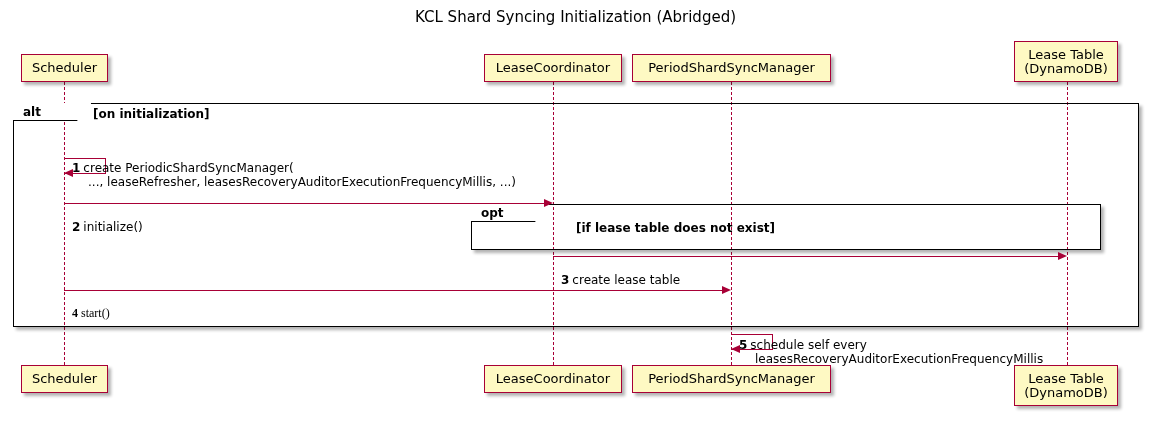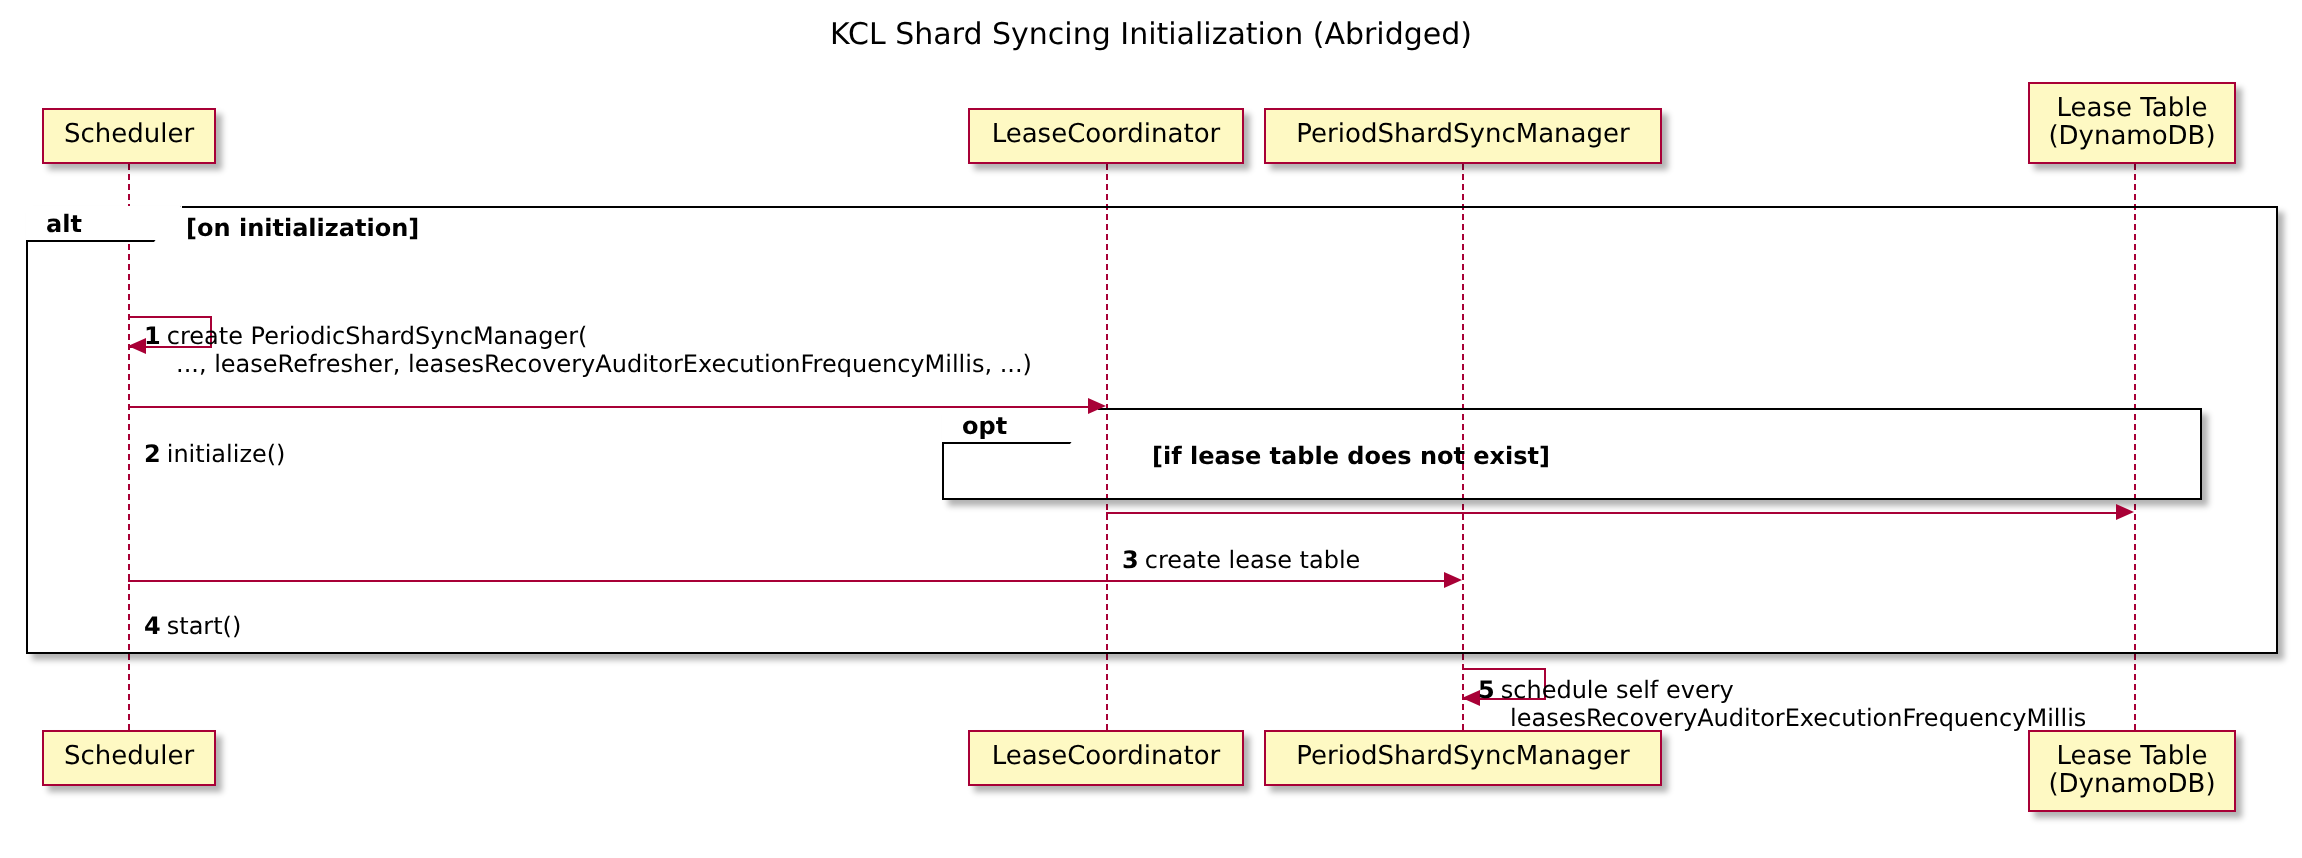--- a/index.html
+++ b/index.html
@@ -219,21 +219,21 @@
   </div>
   <div class="msg-line" style="left:64px; top:203px; width:481px;"></div>
   <div class="msg-arrow right" style="left:544px; top:199px;"></div>
 
   <div class="msg-label" style="left:561px; top:239px;text-align:center;">
     <span class="seq">3</span><span>create lease table</span>
   </div>
   <div class="msg-line" style="left:553px; top:256px; width:506px;"></div>
   <div class="msg-arrow right" style="left:1058px; top:252px;"></div>
 
-  <div class="msg-label" style="left:72px; top:272px;">
+  <div class="msg-label" style="left:72px; top:272px;font-family:Liberation Serif, serif;">
     <span class="seq">4</span><span>start()</span>
   </div>
   <div class="msg-line" style="left:64px; top:290px; width:659px;"></div>
   <div class="msg-arrow right" style="left:722px; top:286px;"></div>
 
   <div class="msg-label two-line" style="left:739px; top:304px;">
     <span class="seq">5</span><span class="inline-first">schedule self every</span>
     <span class="l2">leasesRecoveryAuditorExecutionFrequencyMillis</span>
   </div>
   <div class="self-msg" style="left:731px; top:334px; width:42px; height:16px;"></div>

